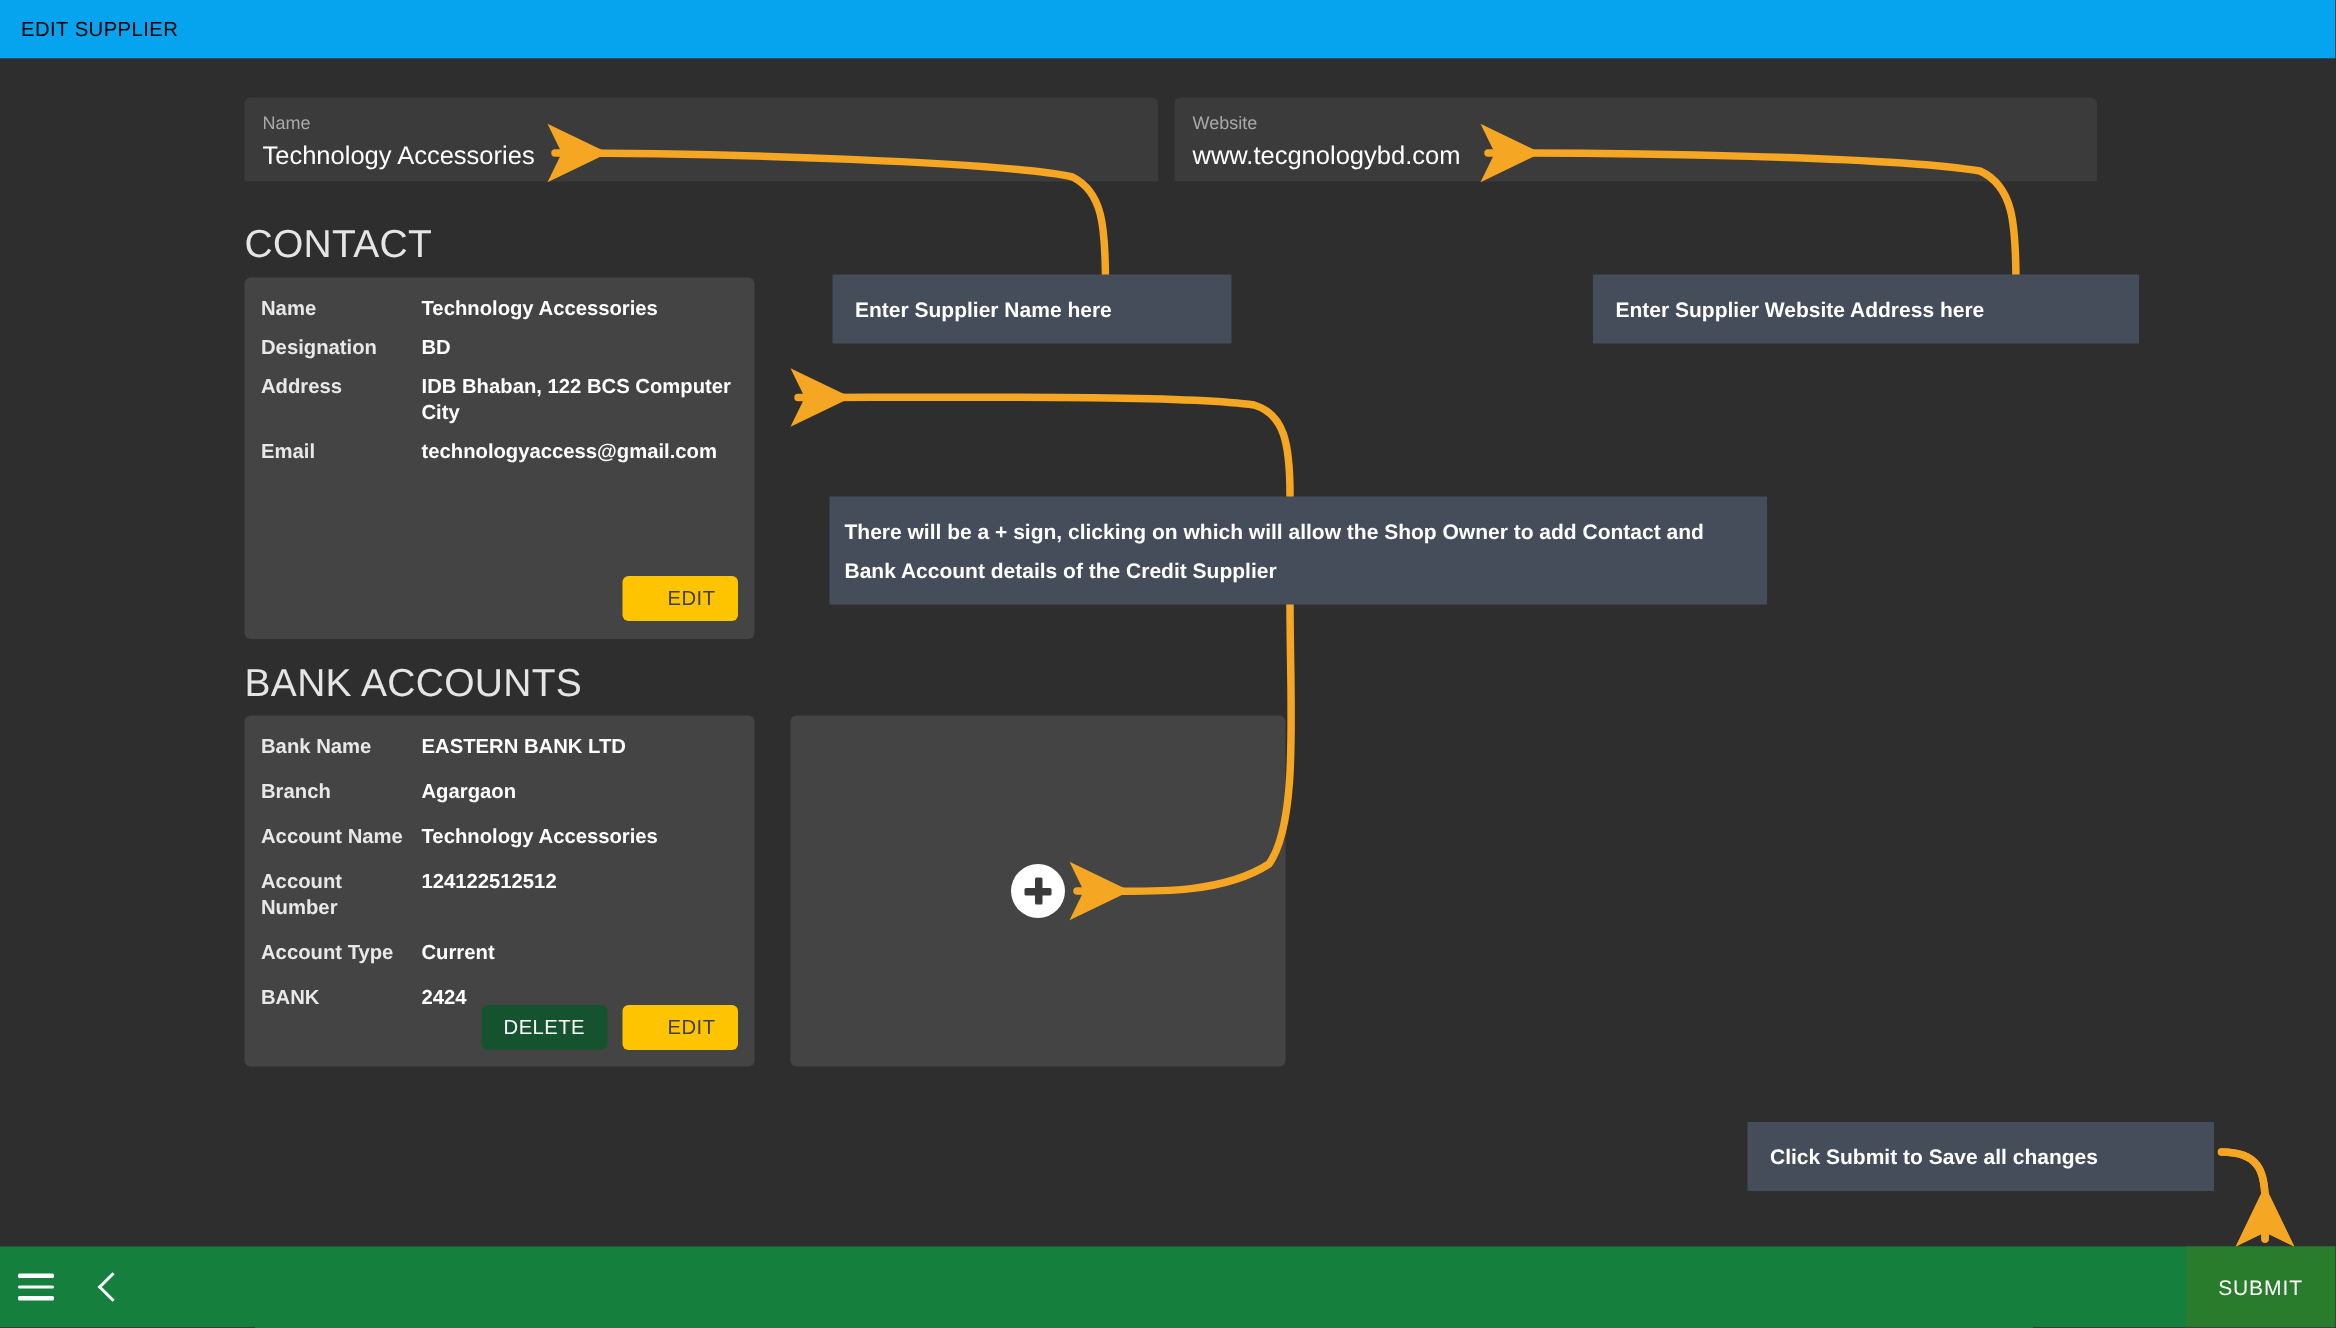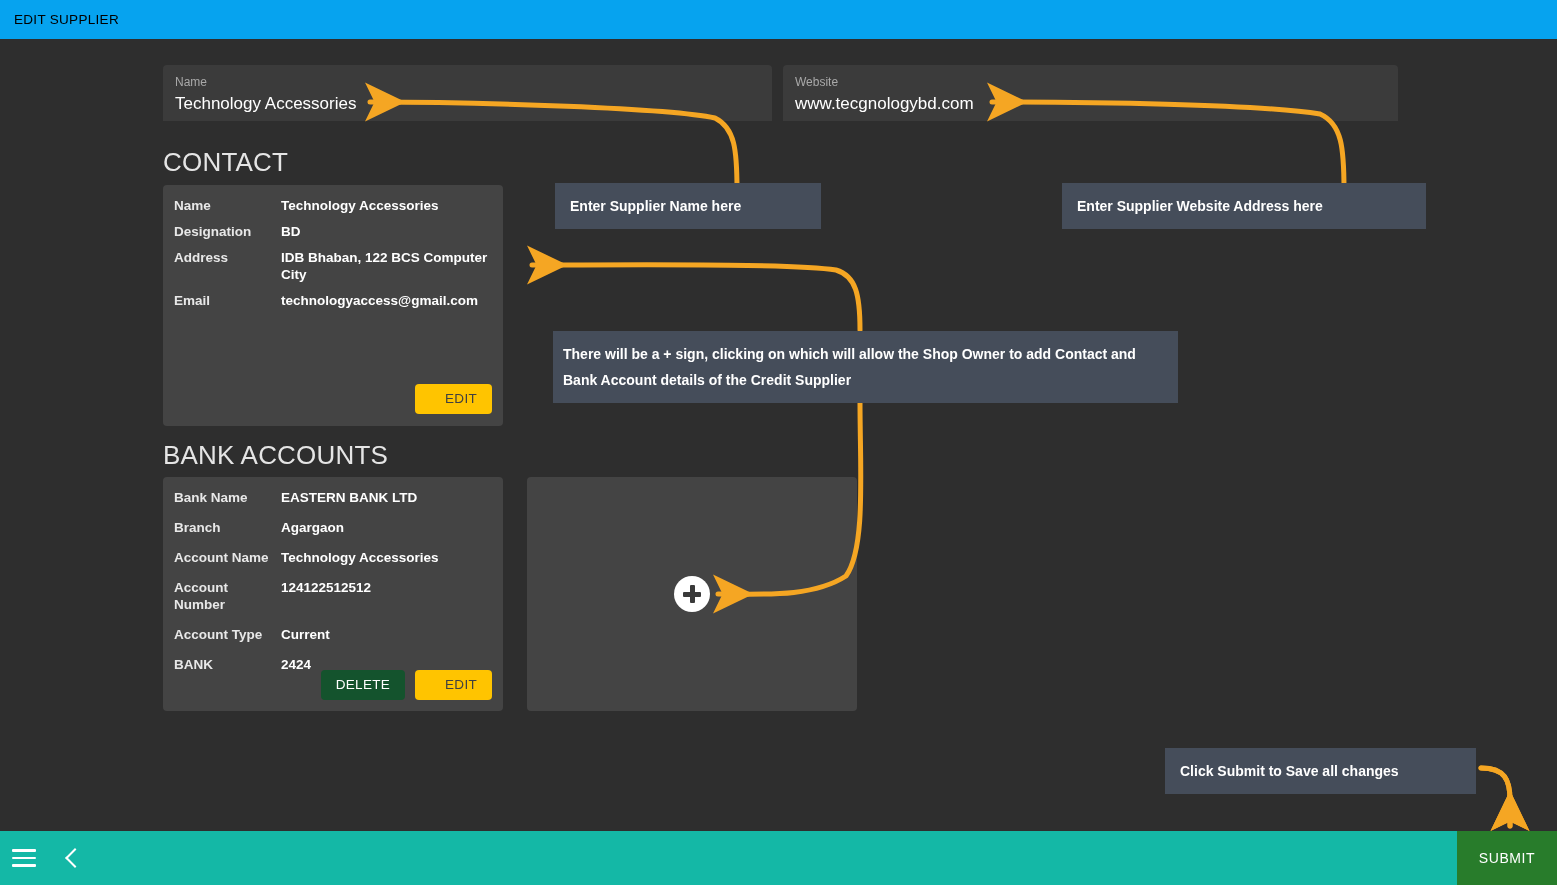--- a/index.html
+++ b/index.html
@@ -202,21 +202,21 @@
   .arrows-top {
     z-index: 6;
   }
 
   
   .bottombar {
     position: absolute;
     left: 0; top: 831px;
     width: 1557px;
     height: 54px;
-    background: #14b8a6;
+    background: #15803d;
     display: flex;
     align-items: center;
   }
   .bb-icon {
     width: 48px;
     height: 54px;
     display: flex;
     align-items: center;
     justify-content: center;
     cursor: pointer;

